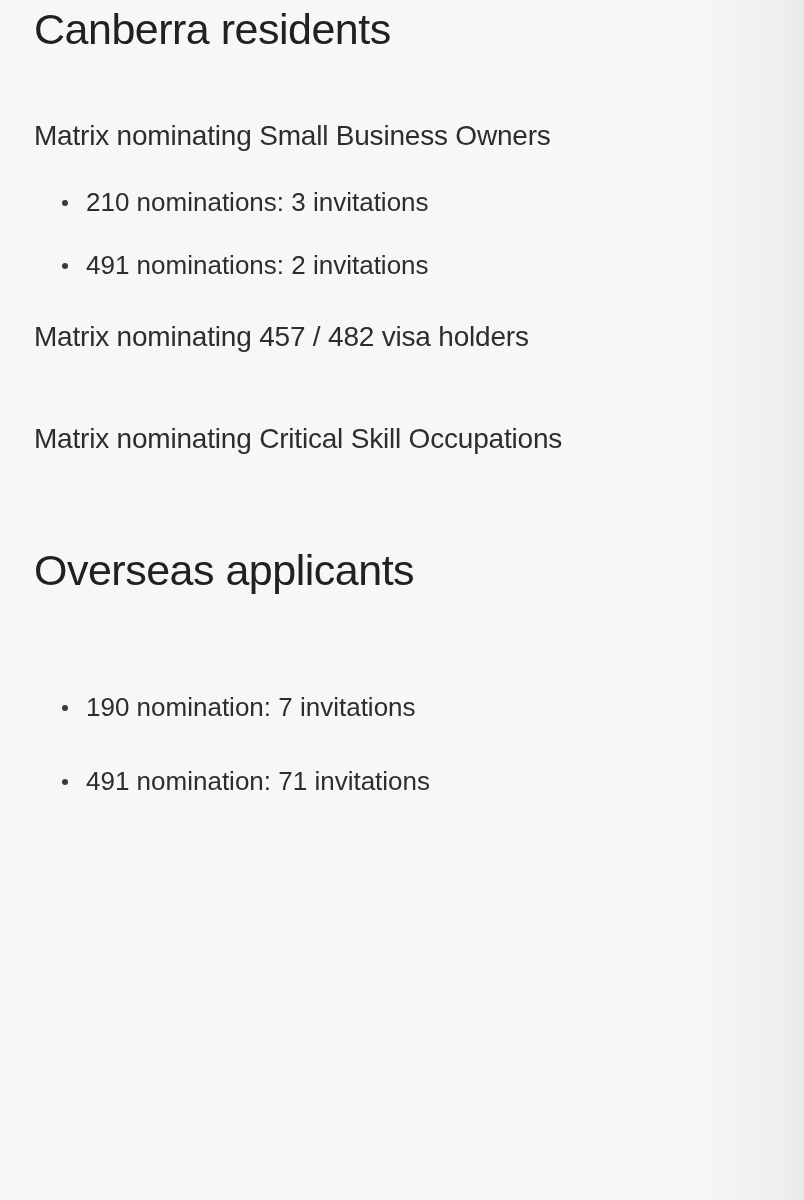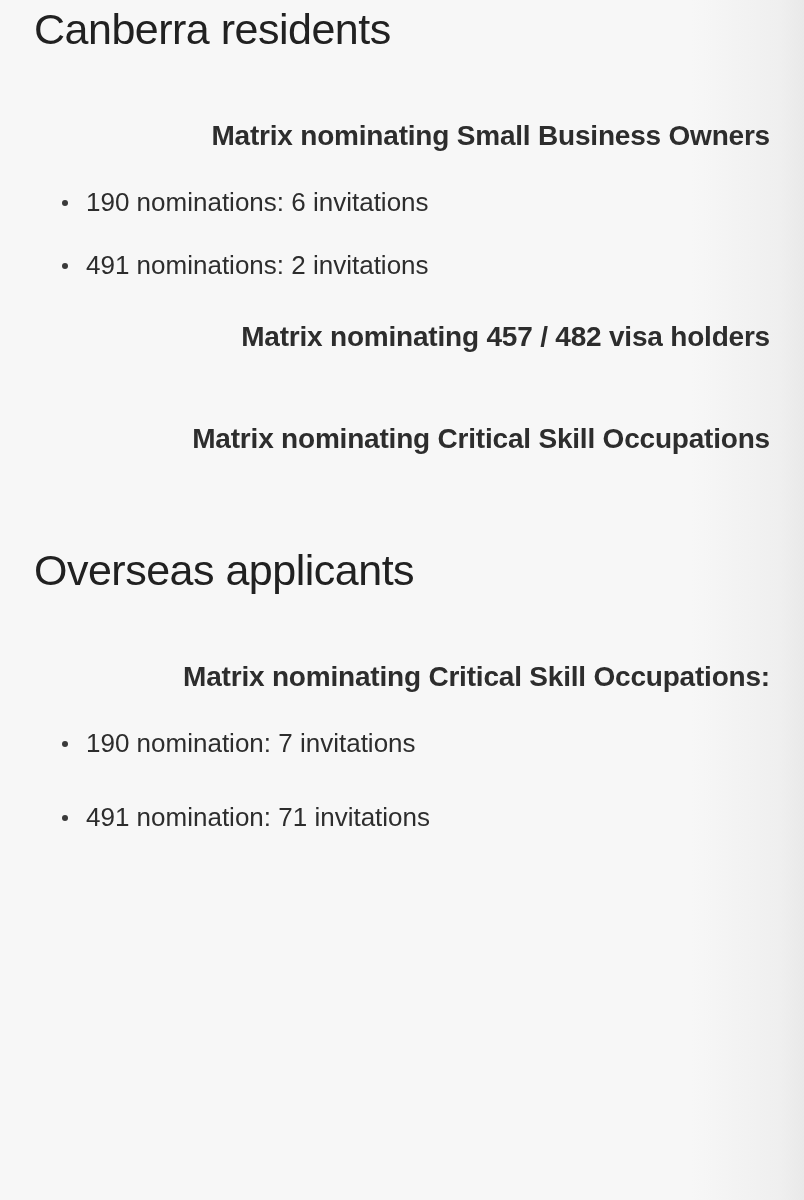--- a/index.html
+++ b/index.html
@@ -32,26 +32,25 @@
     font-size: 43px;
     font-weight: 400;
     letter-spacing: -0.5px;
     color: #212121;
     margin: 0;
     padding-top: 2px;
     line-height: 54px;
   }
   h2.sub-title {
     font-size: 28px;
-    font-weight: 700;
+    font-weight: 400;
     color: #2d2d2d;
     margin: 0;
     line-height: 36px;
     letter-spacing: -0.2px;
-    text-align: right;
   }
   ul.bullets {
     list-style: none;
     margin: 0;
     padding: 0;
   }
   ul.bullets li {
     position: relative;
     font-size: 26px;
     line-height: 36px;
@@ -79,36 +78,35 @@
 
 <div class="page">
   <div class="page-bg-left"></div>
 
   <h1 class="section-title">Canberra residents</h1>
   <div class="gap-title-sub"></div>
 
   <h2 class="sub-title">Matrix nominating Small Business Owners</h2>
   <div class="gap-sub-list"></div>
   <ul class="bullets">
-    <li>190 nominations: 6 invitations</li>
+    <li>210 nominations: 3 invitations</li>
     <li class="spacer" style="margin-top:27px;">491 nominations: 2 invitations</li>
   </ul>
   <div class="gap-list-sub"></div>
 
   <h2 class="sub-title">Matrix nominating 457 / 482 visa holders</h2>
   <div class="gap-sub-list"></div>
   <div class="gap-list-sub"></div>
 
   <h2 class="sub-title">Matrix nominating Critical Skill Occupations</h2>
   <div class="gap-sub-list"></div>
 
   <div class="gap-section"></div>
 
   <h1 class="section-title">Overseas applicants</h1>
   <div class="gap-title-sub"></div>
 
-  <h2 class="sub-title">Matrix nominating Critical Skill Occupations:</h2>
   <div class="gap-sub-list"></div>
   <ul class="bullets">
     <li>190 nomination: 7 invitations</li>
     <li style="margin-top:38px;">491 nomination: 71 invitations</li>
   </ul>
 </div>
 
 </body></html>

